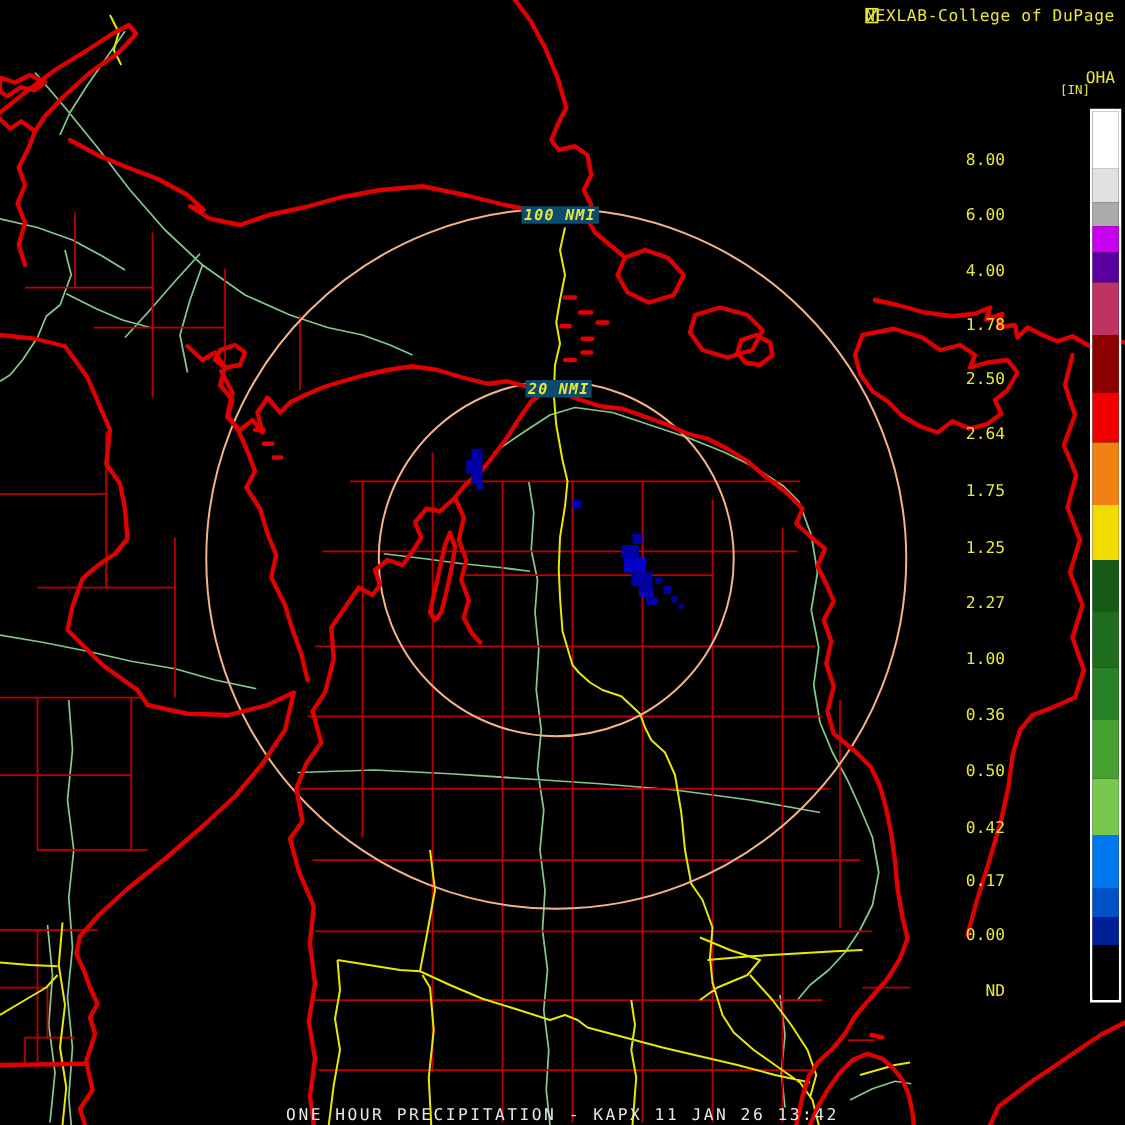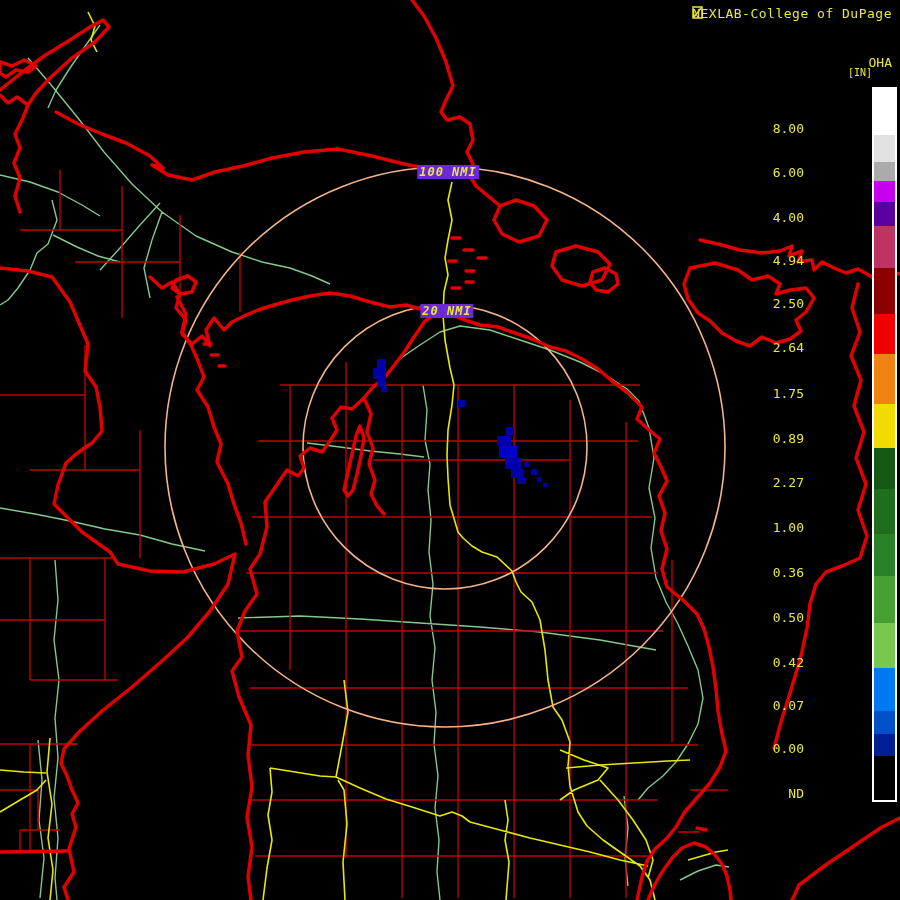--- a/index.html
+++ b/index.html
@@ -12,21 +12,21 @@
   .rds path{stroke:var(--road);stroke-width:1.4;fill:none;stroke-linejoin:round;}
   .rings circle{stroke:var(--ring);stroke-width:1.6;fill:none;}
   .overlay{position:absolute;pointer-events:none;}
   #title{top:6px;right:8px;color:var(--label_yellow);font-size:13px;letter-spacing:0.5px;display:flex;align-items:center;gap:4px;}
   #prod-code{top:55px;right:8px;color:var(--label_yellow);font-size:13px;}
   #prod-units{top:67px;right:28px;color:var(--label_yellow);font-size:10px;}
   #legend-bar{left:872px;top:87px;width:25px;height:715px;border:2px solid #ffffff;box-sizing:border-box;background:#000;}
   #legend-bar div{width:100%;}
   .tick{position:absolute;right:36px;color:var(--label_yellow);font-size:13px;line-height:13px;}
   .ringlabel{position:absolute;transform:translate(-50%,-50%);color:var(--label_yellow);
-             font-size:12px;font-weight:bold;font-style:italic;letter-spacing:1px;background:#6d28d9;padding:0 2px;}
+             font-size:12px;font-weight:bold;font-style:italic;letter-spacing:1px;background:#0c4a6e;padding:0 2px;}
   #caption{left:0;bottom:0;width:100%;text-align:center;color:var(--caption_text);
            font-size:13px;letter-spacing:2px;background:transparent;line-height:15px;}
   #logo-box{display:inline-block;}
 </style>
 </head>
 <body>
 
 <div id="screen">
 
   <svg width="900" height="900" viewBox="0 0 900 900">
@@ -157,32 +157,33 @@
       <div style="height: 45px; background: rgb(120, 200, 80);"></div>
       <div style="height: 43px; background: rgb(0, 120, 240);"></div>
       <div style="height: 23px; background: rgb(0, 80, 200);"></div>
       <div style="height: 22px; background: rgb(0, 30, 150);"></div>
       <div style="height: 43px; background: rgb(0, 0, 0);"></div>
     </div>
   <div id="legend-ticks" class="overlay" style="left:0;top:16px;width:840px;height:900px;text-decoration:underline;">
       <span class="tick" style="top: 106px;">8.00</span>
       <span class="tick" style="top: 150px;">6.00</span>
       <span class="tick" style="top: 195px;">4.00</span>
-      <span class="tick" style="top: 238px;">4.94</span>
+      <span class="tick" style="top: 238px;">1.78</span>
       <span class="tick" style="top: 281px;">2.50</span>
       <span class="tick" style="top: 325px;">2.64</span>
       <span class="tick" style="top: 371px;">1.75</span>
-      <span class="tick" style="top: 416px;">0.89</span>
+      <span class="tick" style="top: 416px;">1.25</span>
       <span class="tick" style="top: 460px;">2.27</span>
       <span class="tick" style="top: 505px;">1.00</span>
       <span class="tick" style="top: 550px;">0.36</span>
       <span class="tick" style="top: 595px;">0.50</span>
       <span class="tick" style="top: 640px;">0.42</span>
-      <span class="tick" style="top: 683px;">0.07</span>
+      <span class="tick" style="top: 683px;">0.17</span>
       <span class="tick" style="top: 726px;">0.00</span>
       <span class="tick" style="top: 771px;">ND</span>
     </div>
 
   <span class="ringlabel" style="left:447px;top:311px;">20 NMI</span>
   <span class="ringlabel" style="left:448px;top:172px;">100 NMI</span>
 
+  <div id="caption" class="overlay">ONE HOUR PRECIPITATION - KAPX 11 JAN 26 13:42</div>
 
 </div>
 
 </body></html>

